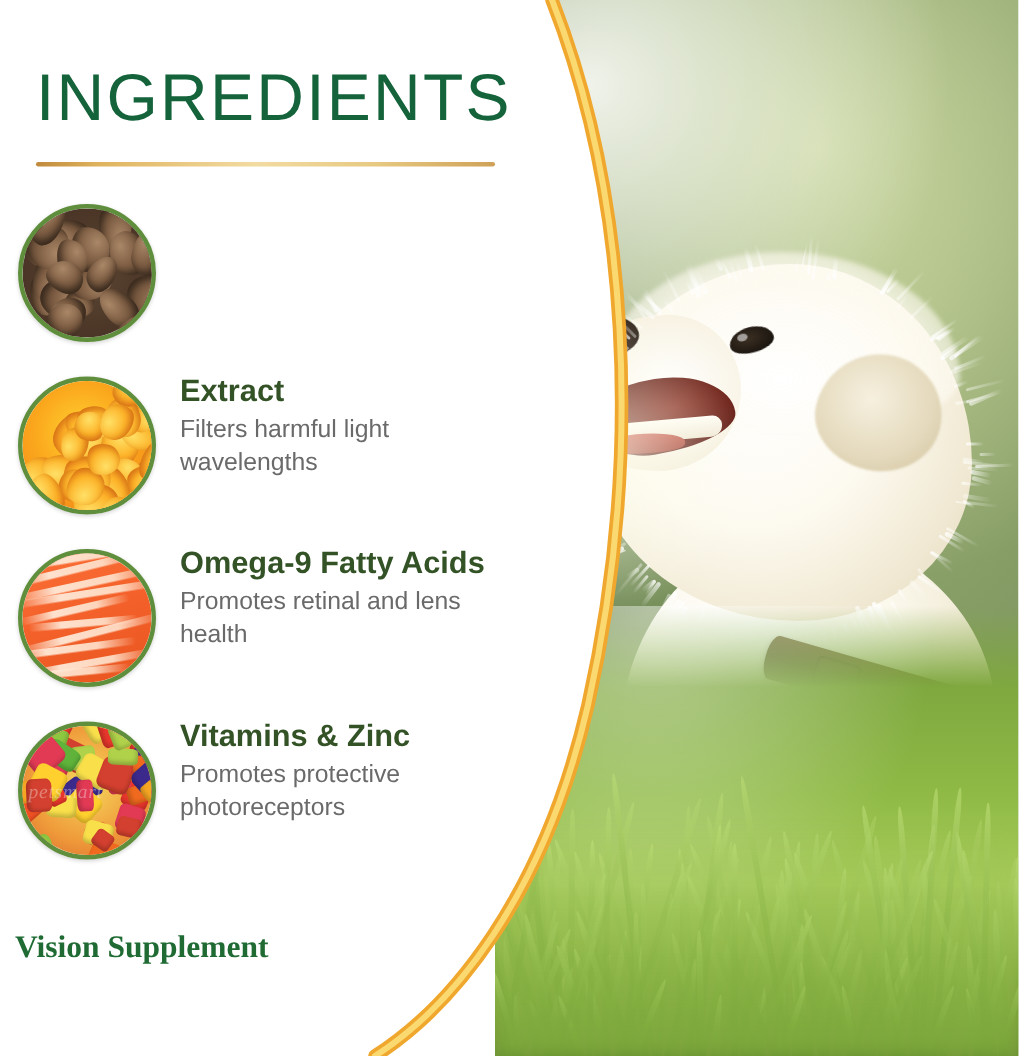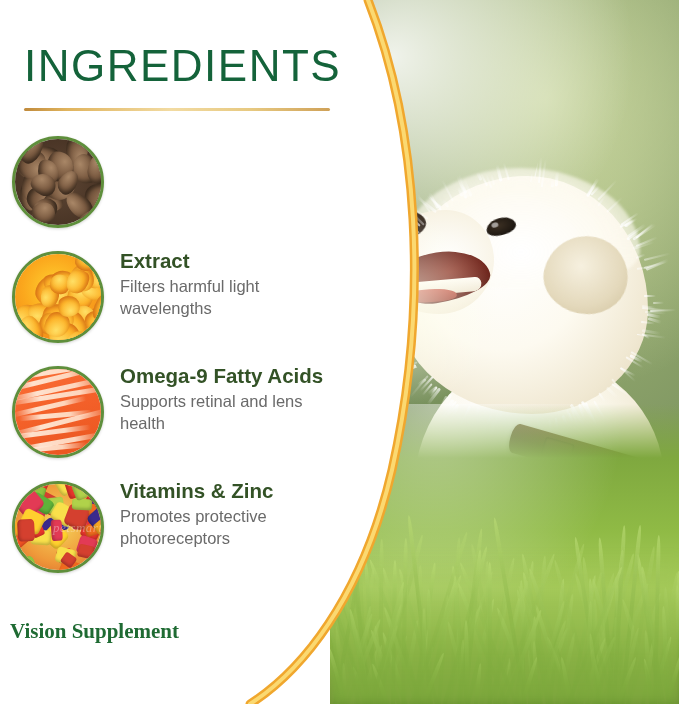--- a/index.html
+++ b/index.html
@@ -313,21 +313,20 @@
     position: absolute;
     left: 4px; top: 42%;
     width: 100%;
     font-size: 13px;
     color: rgba(255,255,255,.34);
     font-family: "Liberation Serif", serif;
     font-style: italic;
     letter-spacing: .5px;
     border-radius: 0;
     box-shadow: none;
-    padding-left: 34px;
   }
 
   .item-text {
     position: absolute;
     left: 112px; top: 4px;
     width: 220px;
   }
   .item-title {
     font-size: 20.5px;
     font-weight: 700;
@@ -838,21 +837,21 @@
             <i style="left:3.8px;top:43.7px;width:73.0px;transform:rotate(-5.1deg)"></i>
             <i style="left:-4.3px;top:51.4px;width:98.3px;transform:rotate(-14.3deg)"></i>
             <i style="left:-10.4px;top:61.4px;width:86.4px;transform:rotate(-7.4deg)"></i>
             <i style="left:-1.6px;top:71.0px;width:88.6px;transform:rotate(-10.3deg)"></i>
             <i style="left:-9.8px;top:77.1px;width:81.8px;transform:rotate(-5.4deg)"></i>
             <i style="left:-1.4px;top:89.5px;width:63.8px;transform:rotate(-12.9deg)"></i>
           </div>
       </div>
       <div class="item-text">
         <p class="item-title">Omega-9 Fatty Acids</p>
-        <p class="item-desc">Supports retinal and lens health</p>
+        <p class="item-desc">Promotes retinal and lens health</p>
       </div>
     </div>
 
     <div class="item" style="top:475px">
       <div class="item-icon">
         <div class="icon-art art-fruit" id="artFruit">
             <i style="left:36.4px;top:31.1px;width:19.9px;height:11.4px;background:#3b2a8c;transform:rotate(72deg)"></i>
             <i style="left:25.0px;top:35.7px;width:20.3px;height:20.2px;background:#3b2a8c;transform:rotate(53deg)"></i>
             <i style="left:73.9px;top:-1.5px;width:18.9px;height:21.8px;background:#f9e04b;transform:rotate(63deg)"></i>
             <i style="left:30.1px;top:42.2px;width:20.6px;height:20.3px;background:#ffd02e;transform:rotate(42deg)"></i>

